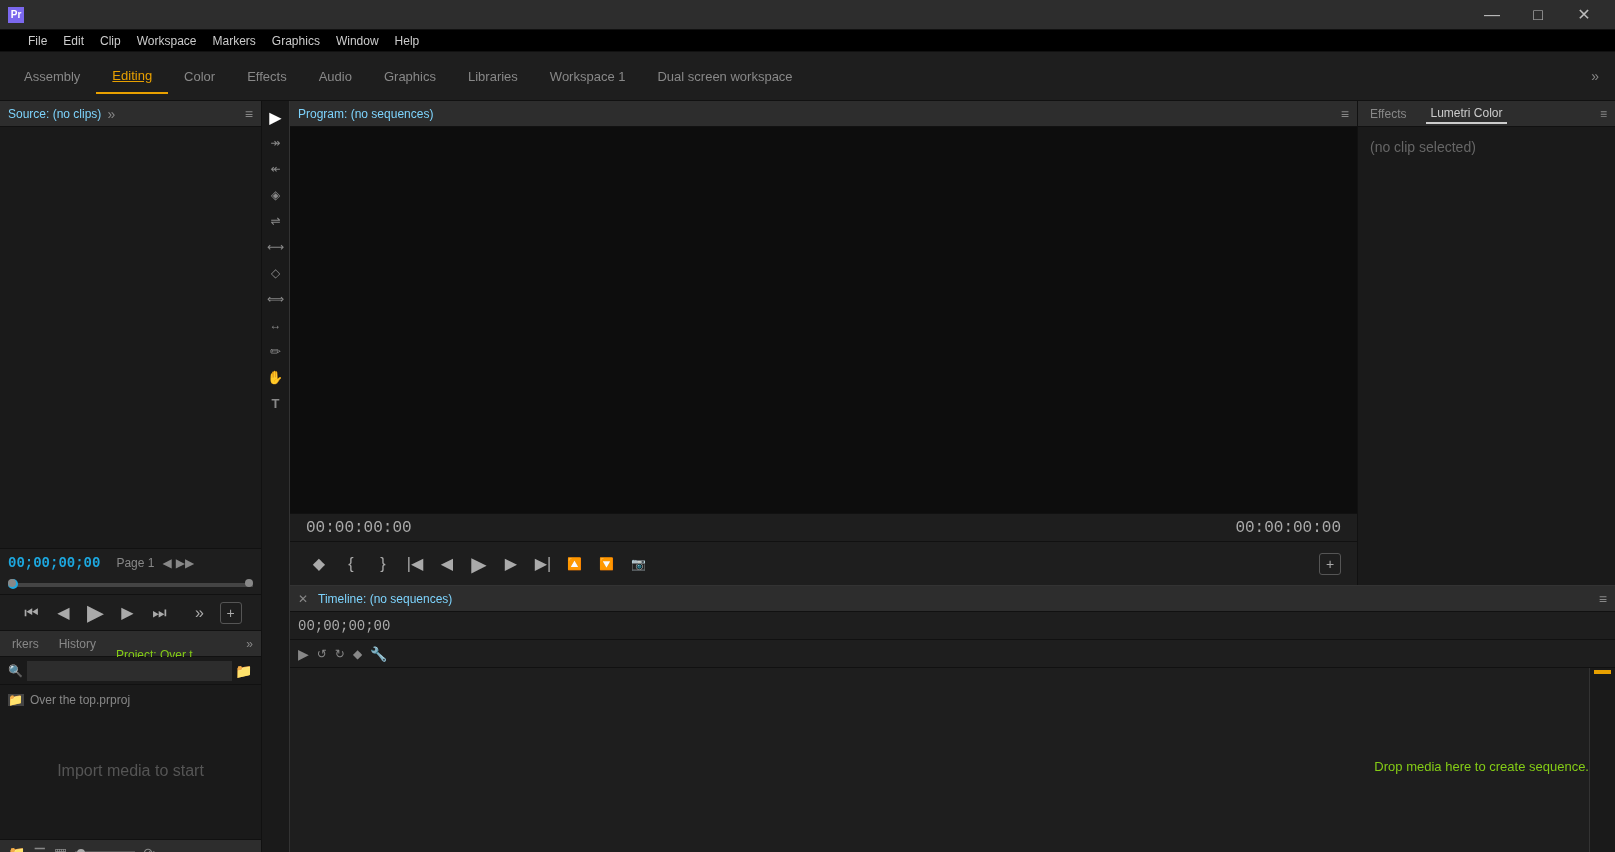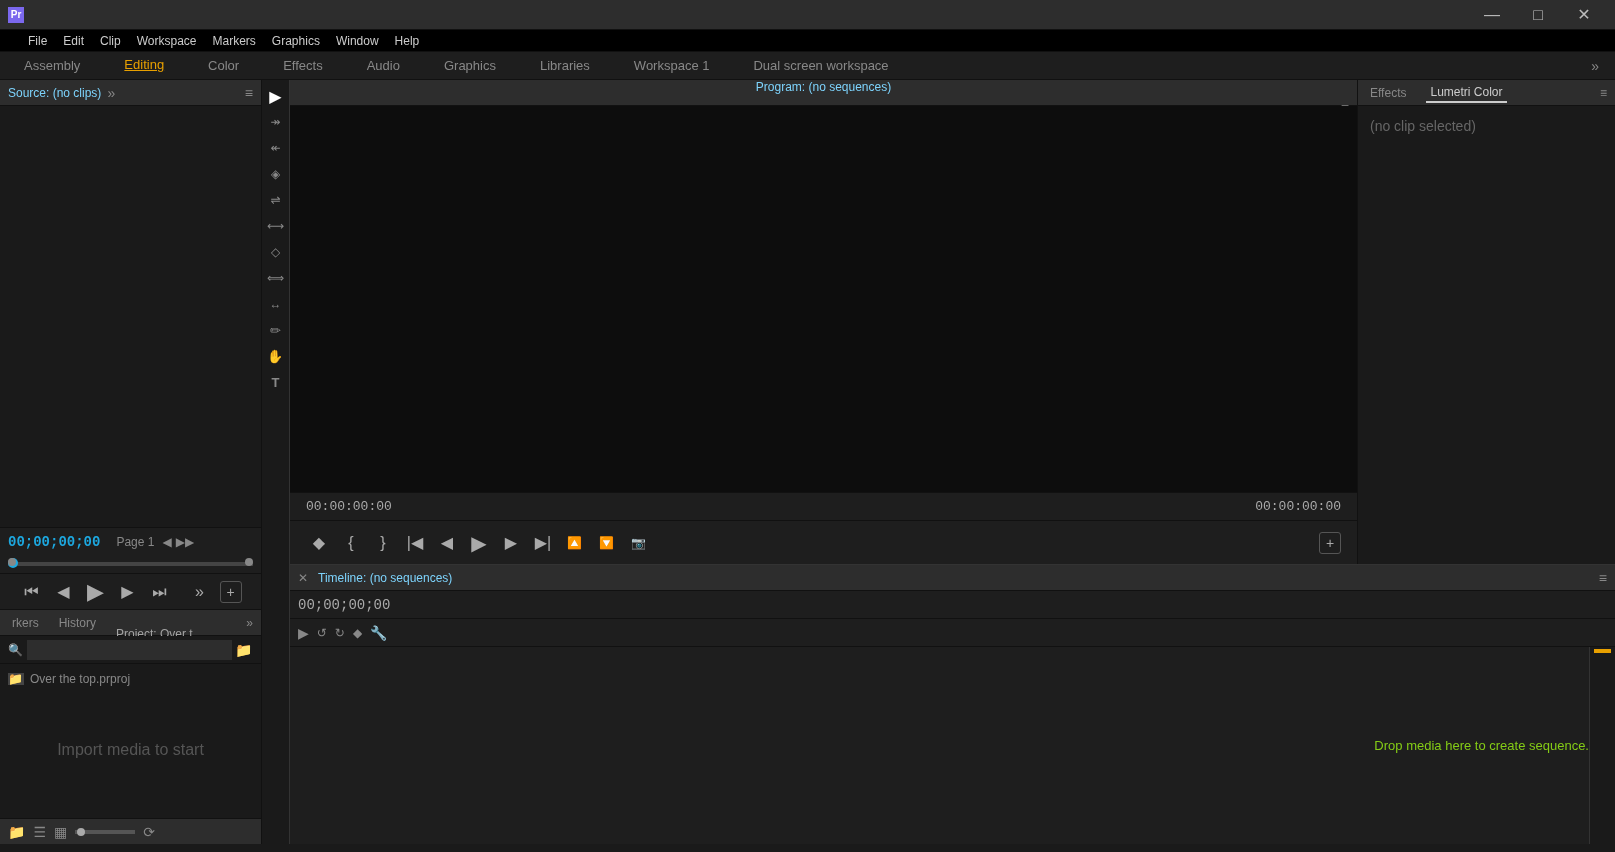--- a/index.html
+++ b/index.html
@@ -69,27 +69,27 @@
     }
     .menu-item {
       padding: 2px 8px;
       color: #ccc;
       cursor: pointer;
       font-size: 12px;
     }
 
     
     #workspace-bar {
-      height: 28px;
-      background: #1e1e1e;
-      display: flex;
-      align-items: center;
-      padding: 0 8px;
-      border-bottom: 1px solid #111;
-      gap: 12px;
+      height: 49px;
+      background: #1e1e1e;
+      display: flex;
+      align-items: center;
+      padding: 0 8px;
+      border-bottom: 1px solid #111;
+      gap: 0;
     }
     .ws-tab {
       padding: 8px 16px;
       color: #888;
       cursor: pointer;
       font-size: 13px;
       height: 36px;
       display: flex;
       align-items: center;
     }
@@ -281,21 +281,21 @@
       gap: 12px;
       border-bottom: 1px solid #111;
     }
     .btab {
       color: #888;
       cursor: pointer;
       font-size: 12px;
       padding: 2px 4px;
     }
     .btab.active {
-      color: #a3a3a3;
+      color: #84cc16;
       border-bottom: 2px solid #ccc;
       margin-top: 24px;
     }
     .btab-expand {
       margin-left: auto;
       color: #888;
       cursor: pointer;
     }
     #search-bar {
       height: 28px;
@@ -388,34 +388,33 @@
       flex-direction: column;
     }
     #program-header {
       height: 26px;
       background: #2d2d2d;
       display: flex;
       align-items: center;
       padding: 0 8px;
       gap: 6px;
       border-bottom: 1px solid #111;
-      flex-direction: column;
     }
     #program-timecode-bar {
       height: 28px;
       background: #1e1e1e;
       display: flex;
       align-items: center;
       padding: 0 16px;
       justify-content: space-between;
       border-top: 1px solid #111;
     }
     .prog-timecode {
       color: #aaa;
-      font-size: 13px;
+      font-size: 16px;
       font-family: 'Courier New', monospace;
     }
     #program-controls {
       height: 44px;
       background: #1e1e1e;
       display: flex;
       align-items: center;
       justify-content: center;
       gap: 6px;
       border-top: 1px solid #111;

